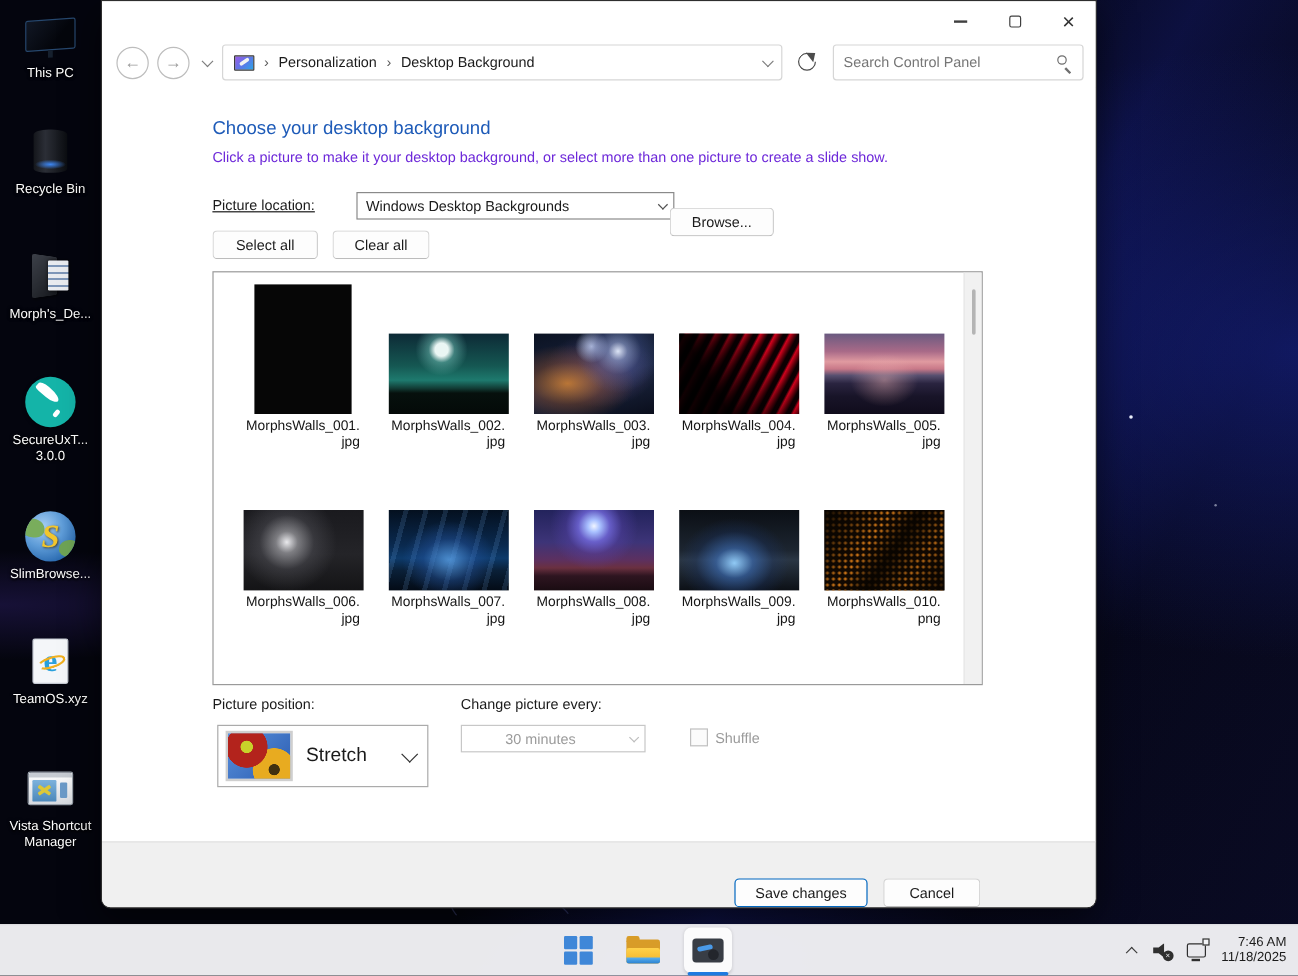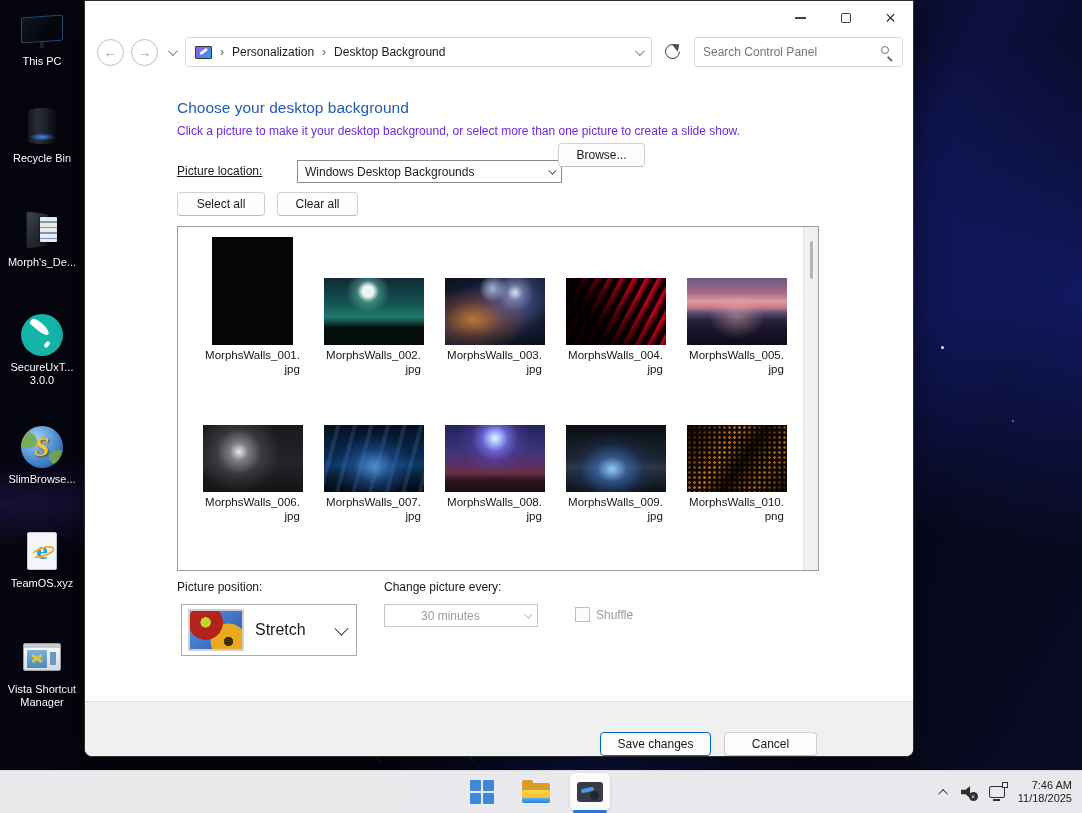--- a/index.html
+++ b/index.html
@@ -105,21 +105,21 @@
   .sub { position:absolute; left:92px; top:51px; font-size:12px; color:#6d28d9; }
 
   .lbl { font-size:12px; color:#1a1a1a; }
   .row-label-ploc { position:absolute; left:92px; top:91px;text-decoration:underline; }
   .selectbox { position:absolute; height:23px; background:#fff; border:1px solid #8a8a8a; display:flex; align-items:center;
     padding:0 7px; font-size:12px; color:#1a1a1a; }
   .selectbox .chev { margin-left:auto; width:6px; height:6px; border-color:#505050; }
   .sel-ploc { left:197px; top:87px; width:265px;margin-left:15px; }
   .btn { position:absolute; height:24px; background:#fdfdfd; border:1px solid #d0d0d0; border-bottom-color:#bcbcbc;
     border-radius:4px; font-size:12px; color:#1a1a1a; display:flex; align-items:center; justify-content:center; cursor:default; }
-  .btn-browse { left:473px; top:70px; width:87px; }
+  .btn-browse { left:473px; top:100px; width:87px; }
   .btn-selall { left:92px; top:119px; width:88px; }
   .btn-clrall { left:192px; top:119px; width:81px; }
 
   .gallery { position:absolute; left:92px; top:153px; width:642px; height:345px; border:1px solid #9a9a9a; background:#fff; overflow:hidden; }
   .scrolltrack { position:absolute; right:0; top:0; bottom:0; width:15px; background:#f1f1f1; border-left:1px solid #e6e6e6; }
   .scrollthumb { position:absolute; top:14px; left:6px; width:3px; height:38px; background:#b4b4b4; border-radius:2px; }
   .grouphdr { margin:8px 0 0 12px; height:20px; display:flex; align-items:center; gap:8px; }
   .grouphdr .chev { border-color:#46688c; width:6px; height:6px; transform:rotate(45deg); }
   .grouphdr .gtxt { font-size:14px; color:#2c5a85; }
   .rows { padding-left:14px; }
@@ -145,21 +145,21 @@
   .sel-cpe { left:299px; top:531px; width:154px; color:#9b9b9b; border-color:#c7c7c7;padding-left:36px; }
   .sel-cpe .chev { border-color:#bdbdbd; }
   .shuffle { position:absolute; left:474px; top:534px; display:flex; align-items:center; gap:6px;padding-left:16px; }
   .checkbox { width:15px; height:15px; border:1px solid #c0c0c0; background:#fbfbfb; }
   .shuffle .lbl { color:#9b9b9b; }
 
   .footer { height:55px; background:#f0f0f0; border-top:1px solid #dddddd; display:flex; align-items:flex-end;
     justify-content:flex-end; gap:13px; padding-right:96px; }
   .fbtn { position:static; height:24px; }
   .btn-save { width:111px; border:1px solid #0067c0; }
-  .btn-cancel { width:93px; }
+  .btn-cancel { width:81px; }
 
   
   .oslogo-arc { position:absolute; left:372px; top:736px; width:110px; height:52px;
     border:1px solid rgba(140,150,255,0.28); border-radius:50%; border-bottom-color:transparent; border-right-color:transparent; transform:rotate(18deg); }
   .taskbar { position:absolute; left:0; right:0; bottom:0; height:43px; background:rgba(242,243,246,0.96);
     border-top:1px solid rgba(0,0,0,0.05); }
   .tb-center { position:absolute; left:462px; top:0; bottom:0; display:flex; align-items:center; gap:14px; }
   .tbbtn { width:40px; height:38px; display:flex; align-items:center; justify-content:center; border-radius:6px; position:relative; }
   .win-start { display:grid; grid-template-columns:11px 11px; grid-template-rows:11px 11px; gap:2px; }
   .win-start i { background:#3f87d8; border-radius:1px; }

